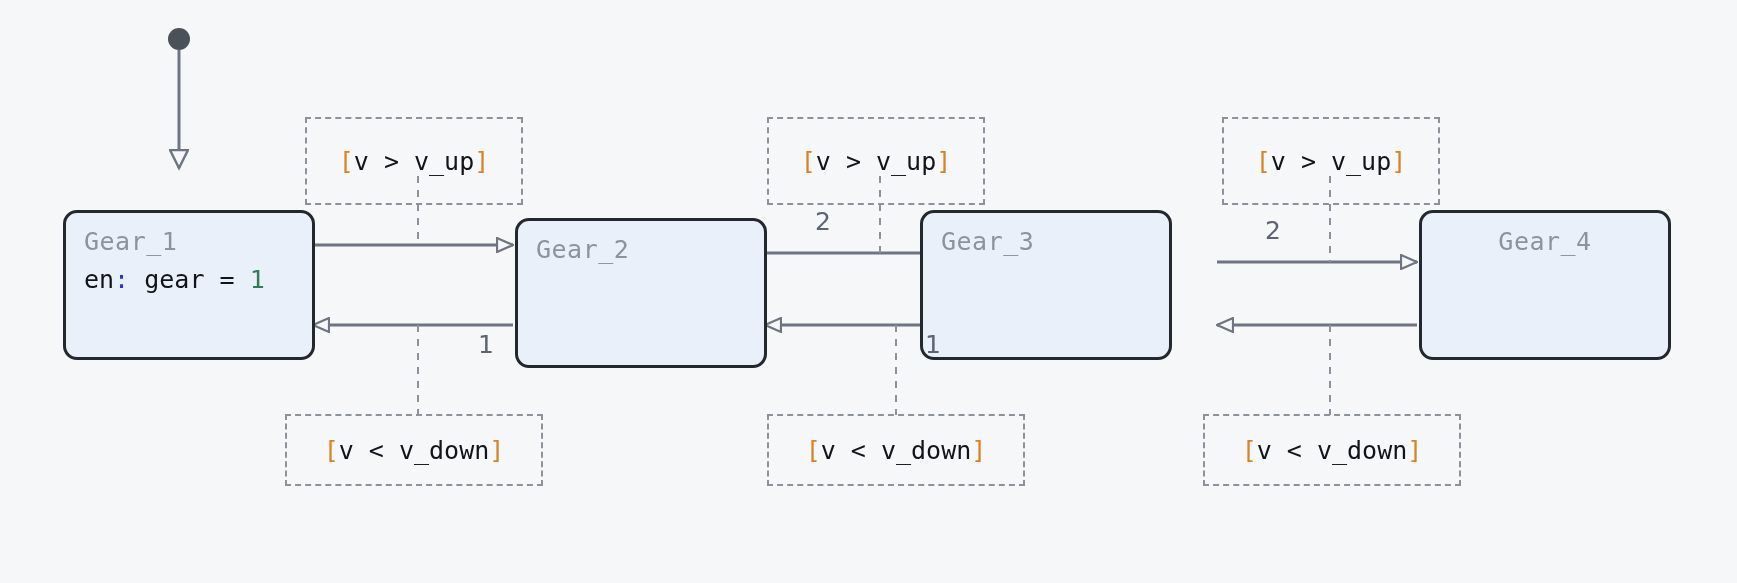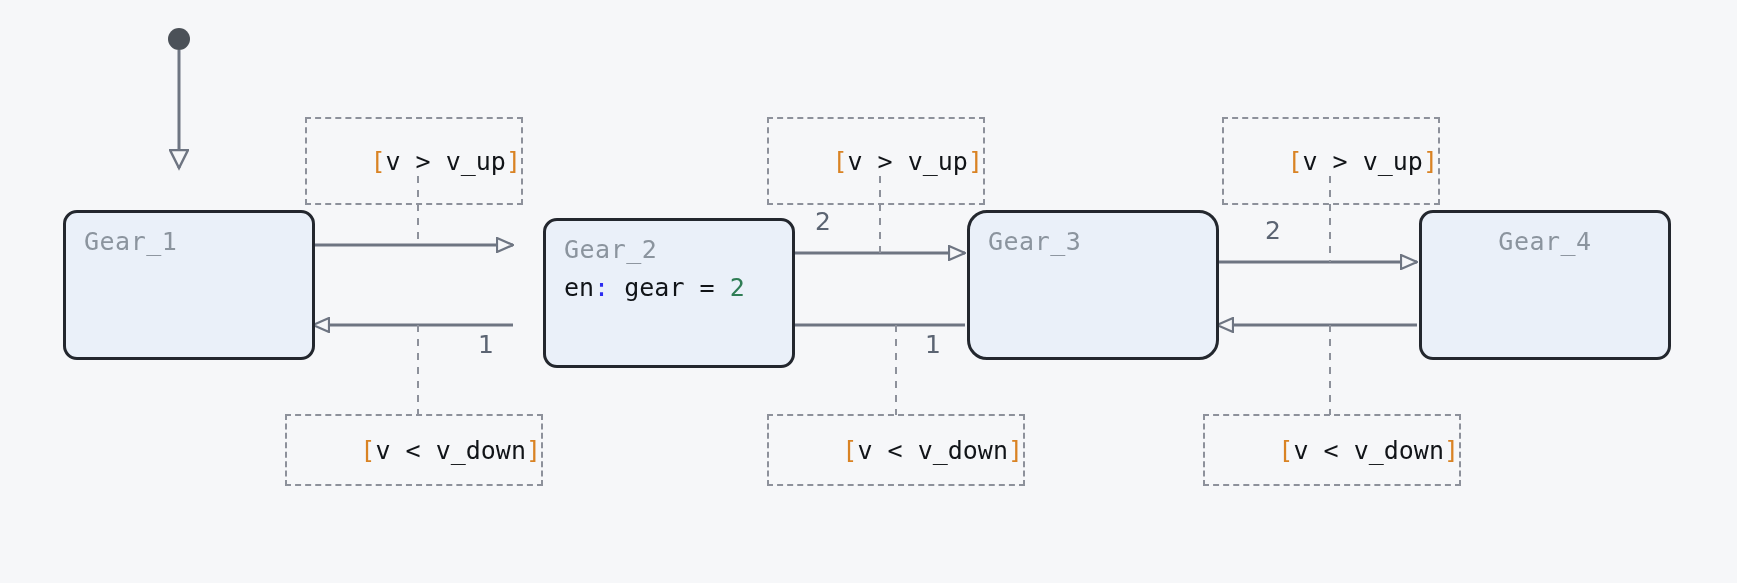--- a/index.html
+++ b/index.html
@@ -66,21 +66,21 @@
   .kw-num { color: #2f7d55; }
 
   
   .guard-note {
     position: absolute;
     box-sizing: border-box;
     border: 2px dashed #8d919b;
     background: transparent;
     display: flex;
     align-items: center;
-    justify-content: flex-end;
+    justify-content: center;
     width: 218px;
     height: 88px;
   }
   .guard-text {
     font-family: "DejaVu Sans Mono", monospace;
     font-size: 25px;
     letter-spacing: 0px;
     white-space: nowrap;
     color: #111418;
   }
@@ -147,33 +147,33 @@
       <line x1="418" y1="325" x2="418" y2="415"></line>
       <line x1="880" y1="176" x2="880" y2="253"></line>
       <line x1="896" y1="325" x2="896" y2="415"></line>
       <line x1="1330" y1="176" x2="1330" y2="262"></line>
       <line x1="1330" y1="325" x2="1330" y2="415"></line>
     </g>
   </svg>
 
   <div class="state-node" style="left:63px; top:210px;">
     <div class="state-name">Gear_1</div>
-  </div>
-
-  <div class="state-node" style="left:515px; top:218px;margin-left:28px;">
-    <div class="state-name">Gear_2</div>
     <div class="state-action">
       <span class="kw-en">en</span><span class="kw-colon">:</span>
       <span class="kw-var">gear</span>
       <span class="kw-eq">=</span>
-      <span class="kw-num">2</span>
+      <span class="kw-num">1</span>
     </div>
   </div>
 
-  <div class="state-node" style="left:967px; top:210px;border-radius:20px;">
+  <div class="state-node" style="left:515px; top:218px;">
+    <div class="state-name">Gear_2</div>
+  </div>
+
+  <div class="state-node" style="left:920px; top:210px;">
     <div class="state-name">Gear_3</div>
   </div>
 
   <div class="state-node" style="left:1419px; top:210px;text-align:center;">
     <div class="state-name">Gear_4</div>
   </div>
 
   <div class="guard-note" style="left:305px; top:117px;">
     <span class="guard-text"><span class="brk">[</span><span>v &gt; v_up</span><span class="brk">]</span></span>
   </div>

